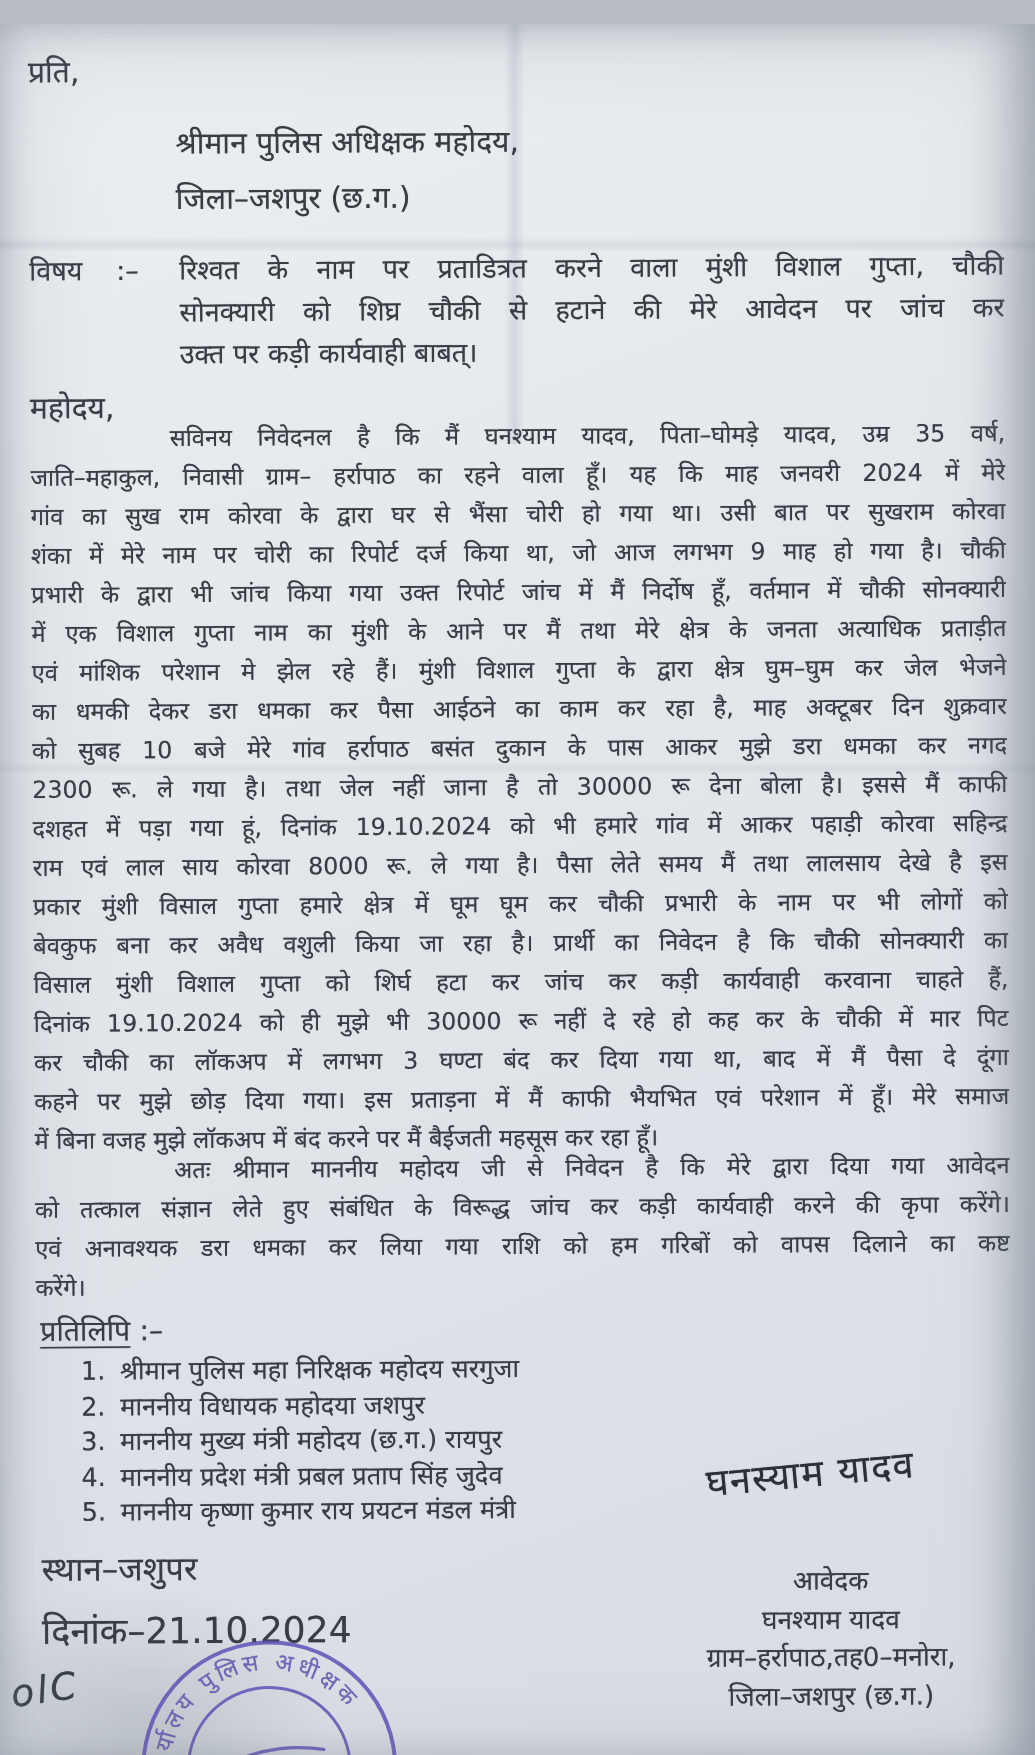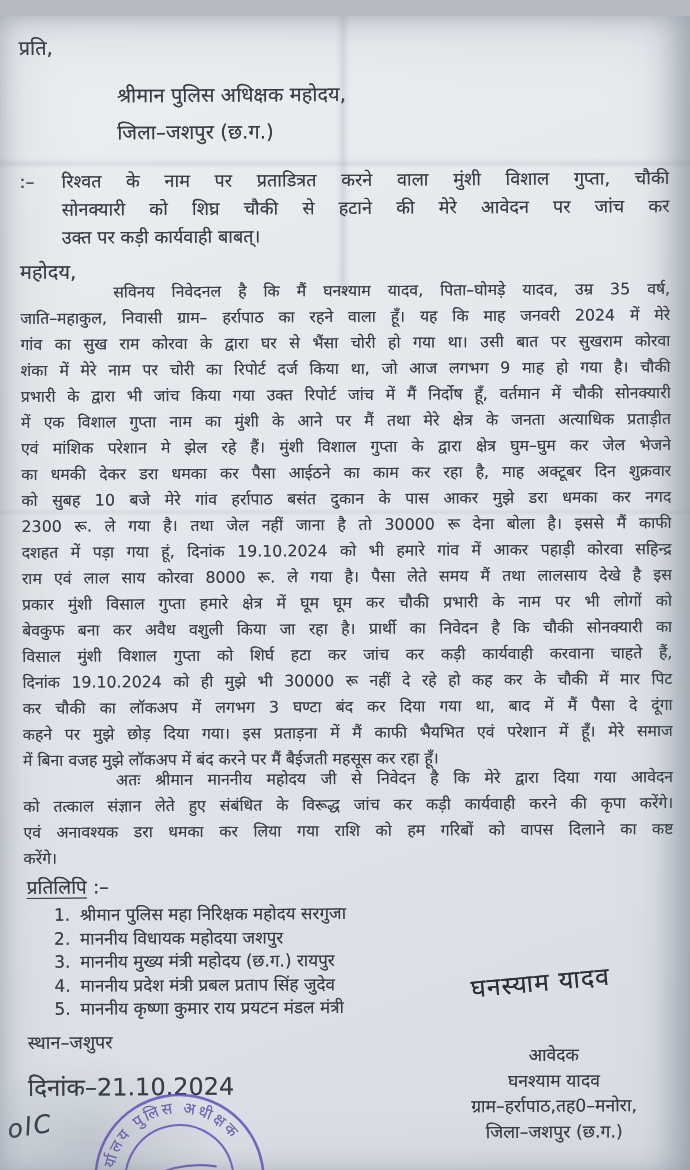--- a/index.html
+++ b/index.html
@@ -31,21 +31,21 @@
   .body2{left:22px;top:750px;width:650px;font-size:15.8px;line-height:26px;}
   .bl{text-align:justify;text-align-last:justify;overflow:hidden;height:26px;white-space:normal;}
   .bl.ind{text-indent:93px;}
   .bl.lastline{text-align-last:left;}
   .copyhead{left:25px;top:856px;font-size:19px;}
   .copyhead .u{text-decoration:underline;text-underline-offset:4px;}
   .copylist{left:52px;top:886px;font-size:17px;line-height:23.5px;}
   .citem{display:flex;}
   .cnum{width:26px;flex:none;}
   .ctext{flex:1;}
-  .place{left:25px;top:1012px;font-size:18px;}
+  .place{left:25px;top:1012px;font-size:22px;}
   .date{left:25px;top:1052px;font-size:24px;}
   .sig{left:468px;top:946px;width:215px;font-size:25px;letter-spacing:1px;color:#2c3036;
        transform:rotate(-5deg);text-shadow:0 0 .6px rgba(44,48,54,.7);}
   .sender{left:420px;top:1028px;width:262px;text-align:center;font-size:17.5px;line-height:25.5px;}
   .marginnote{left:4px;top:1094px;font-size:25px;font-style:italic;color:#394049;
        transform:rotate(-8deg);letter-spacing:2px;}
   .stamp{left:86px;top:1072px;width:180px;height:180px;transform:rotate(-10deg);opacity:.85;}
   .fold-v{left:336px;top:0;width:14px;height:280px;pointer-events:none;
       background:linear-gradient(to right,rgba(255,255,255,0),rgba(166,174,185,.30) 50%,rgba(255,255,255,0));}
   .crease-h1{left:0;top:142px;width:690px;height:10px;pointer-events:none;
@@ -67,20 +67,21 @@
   <div class="content">
 
     <div class="abs salutation">प्रति,</div>
 
     <div class="abs addr">
       <div>श्रीमान पुलिस अधिक्षक महोदय,</div>
       <div>जिला–जशपुर (छ.ग.)</div>
     </div>
 
     <div class="abs subjrow">
+      <div class="subjlabel">विषय</div>
       <div class="subjsep">:–</div>
       <div class="subjtext">
         <div class="sj">रिश्वत के नाम पर प्रताडित्रत करने वाला मुंशी विशाल गुप्ता, चौकी</div>
         <div class="sj">सोनक्यारी को शिघ्र चौकी से हटाने की मेरे आवेदन पर जांच कर</div>
         <div class="sj lastline">उक्त पर कड़ी कार्यवाही बाबत्।</div>
       </div>
     </div>
 
     <div class="abs greeting">महोदय,</div>
 

